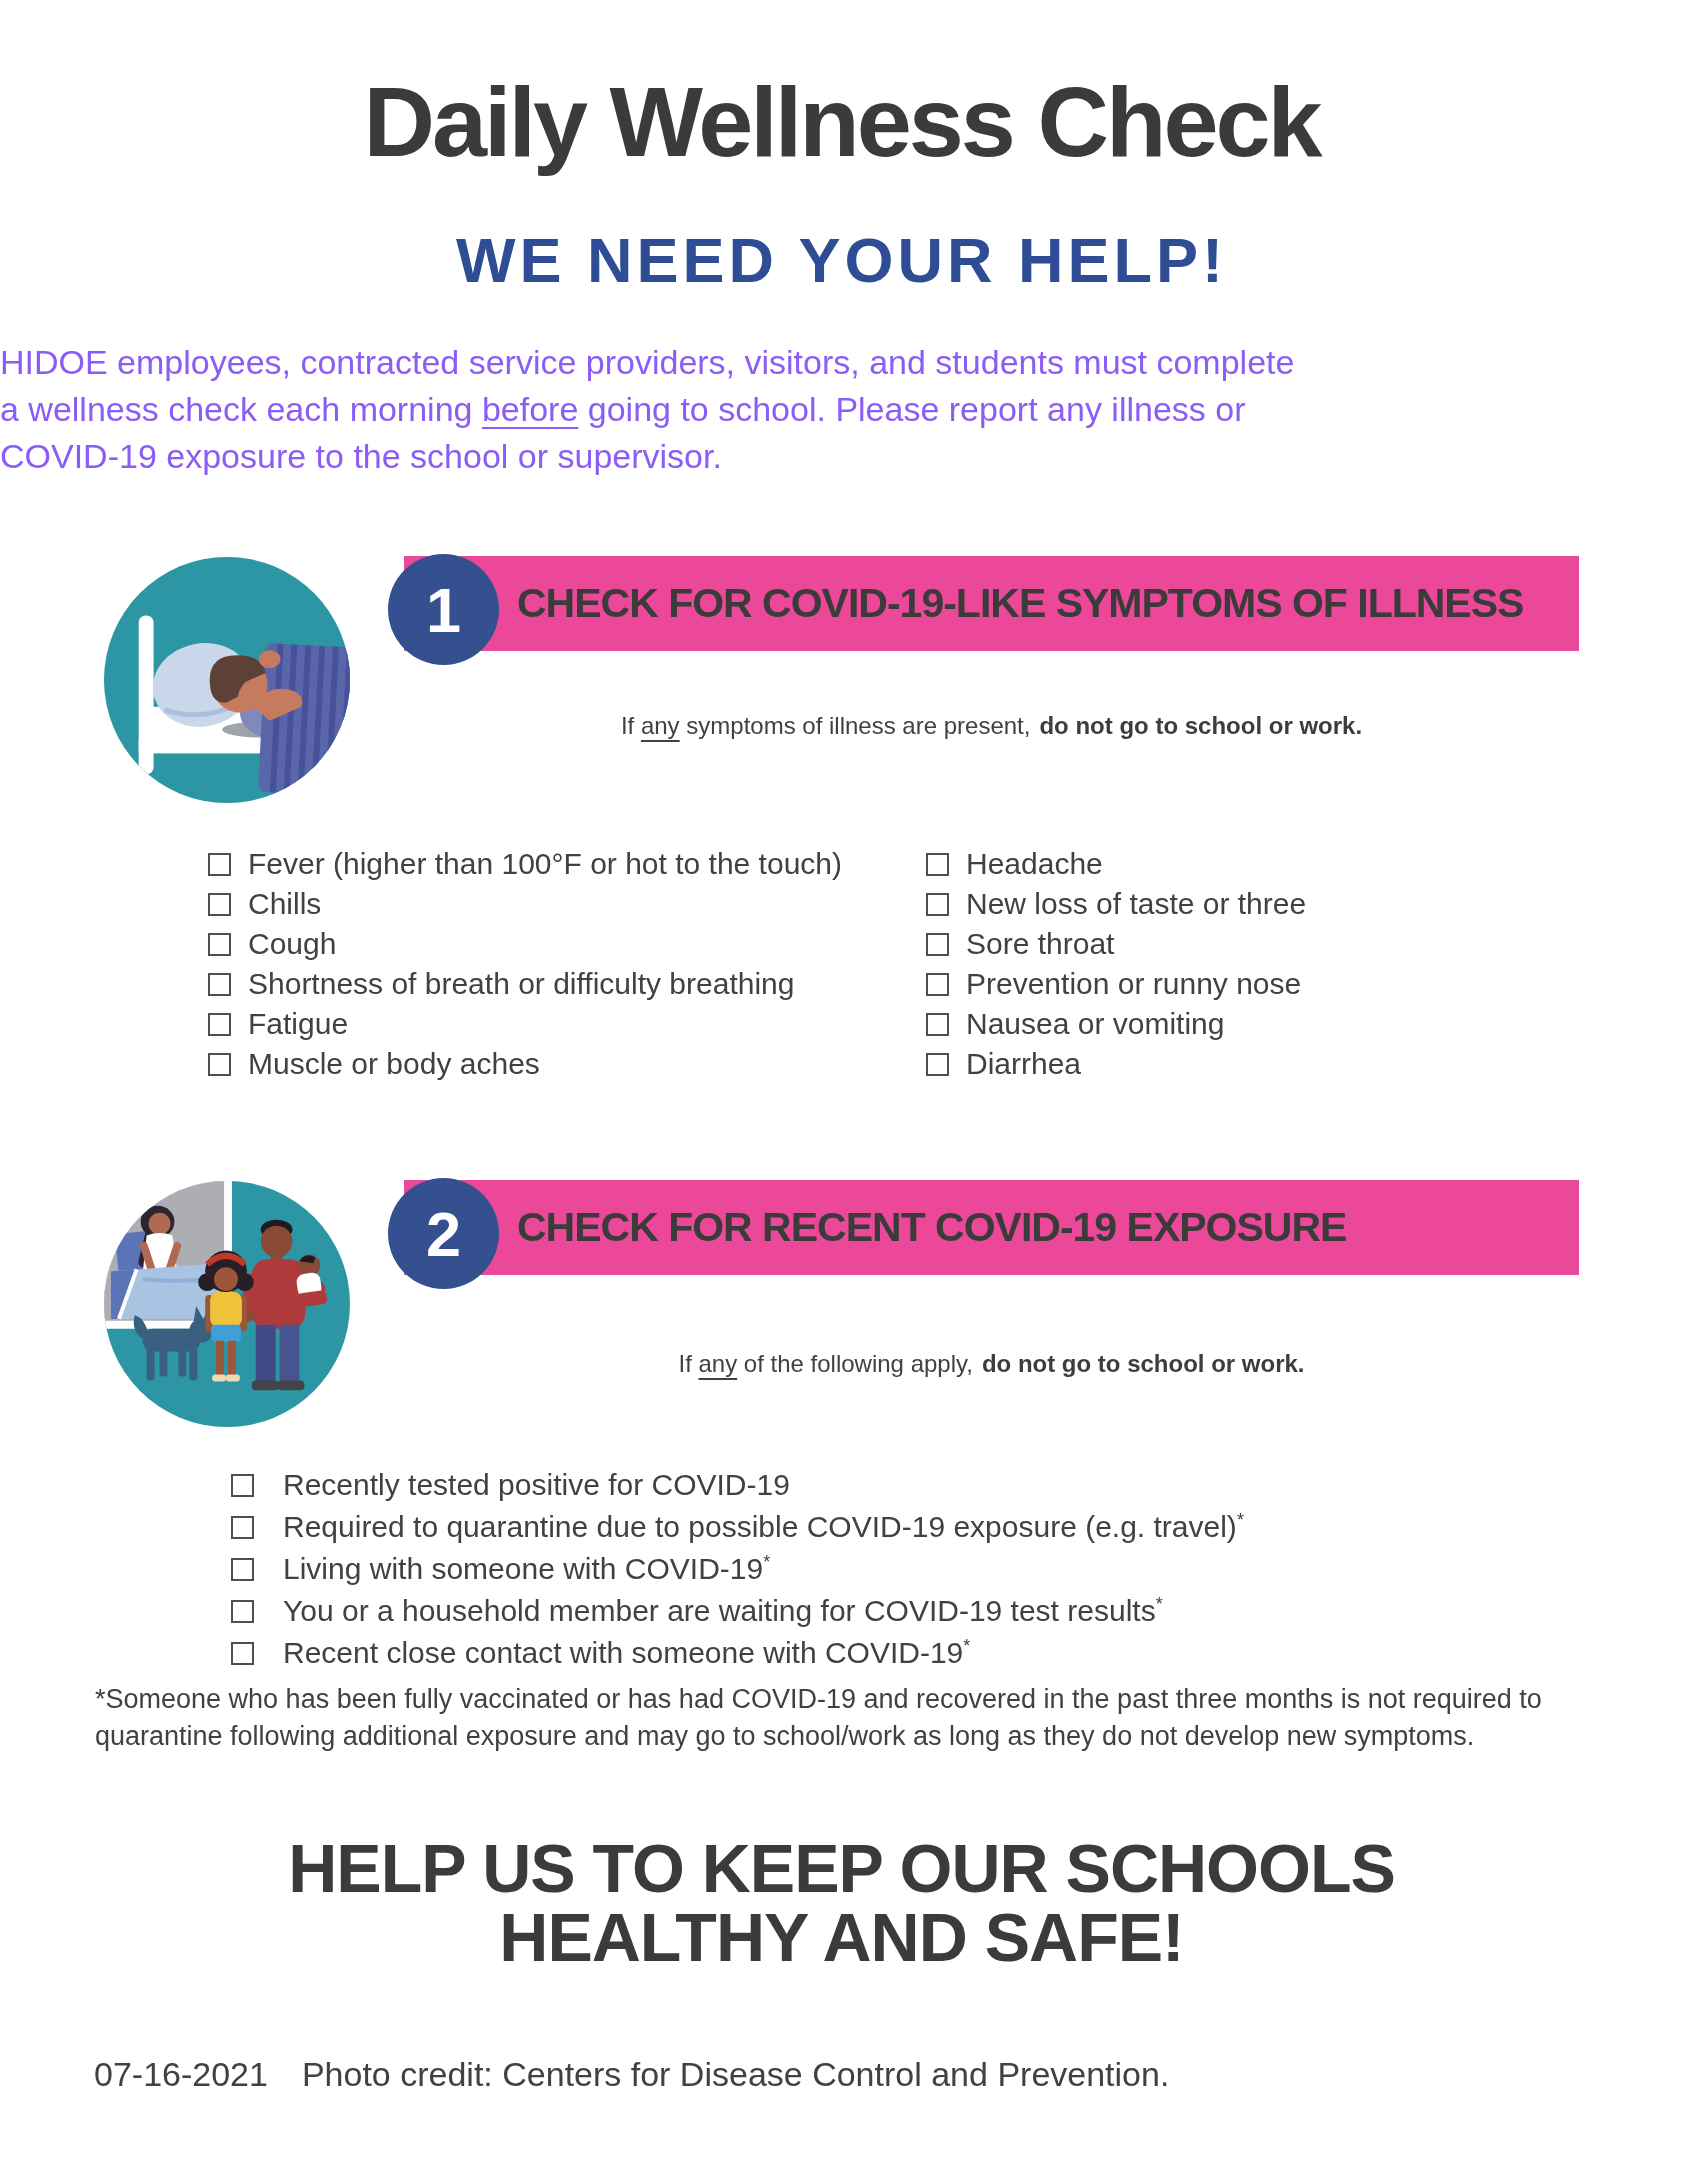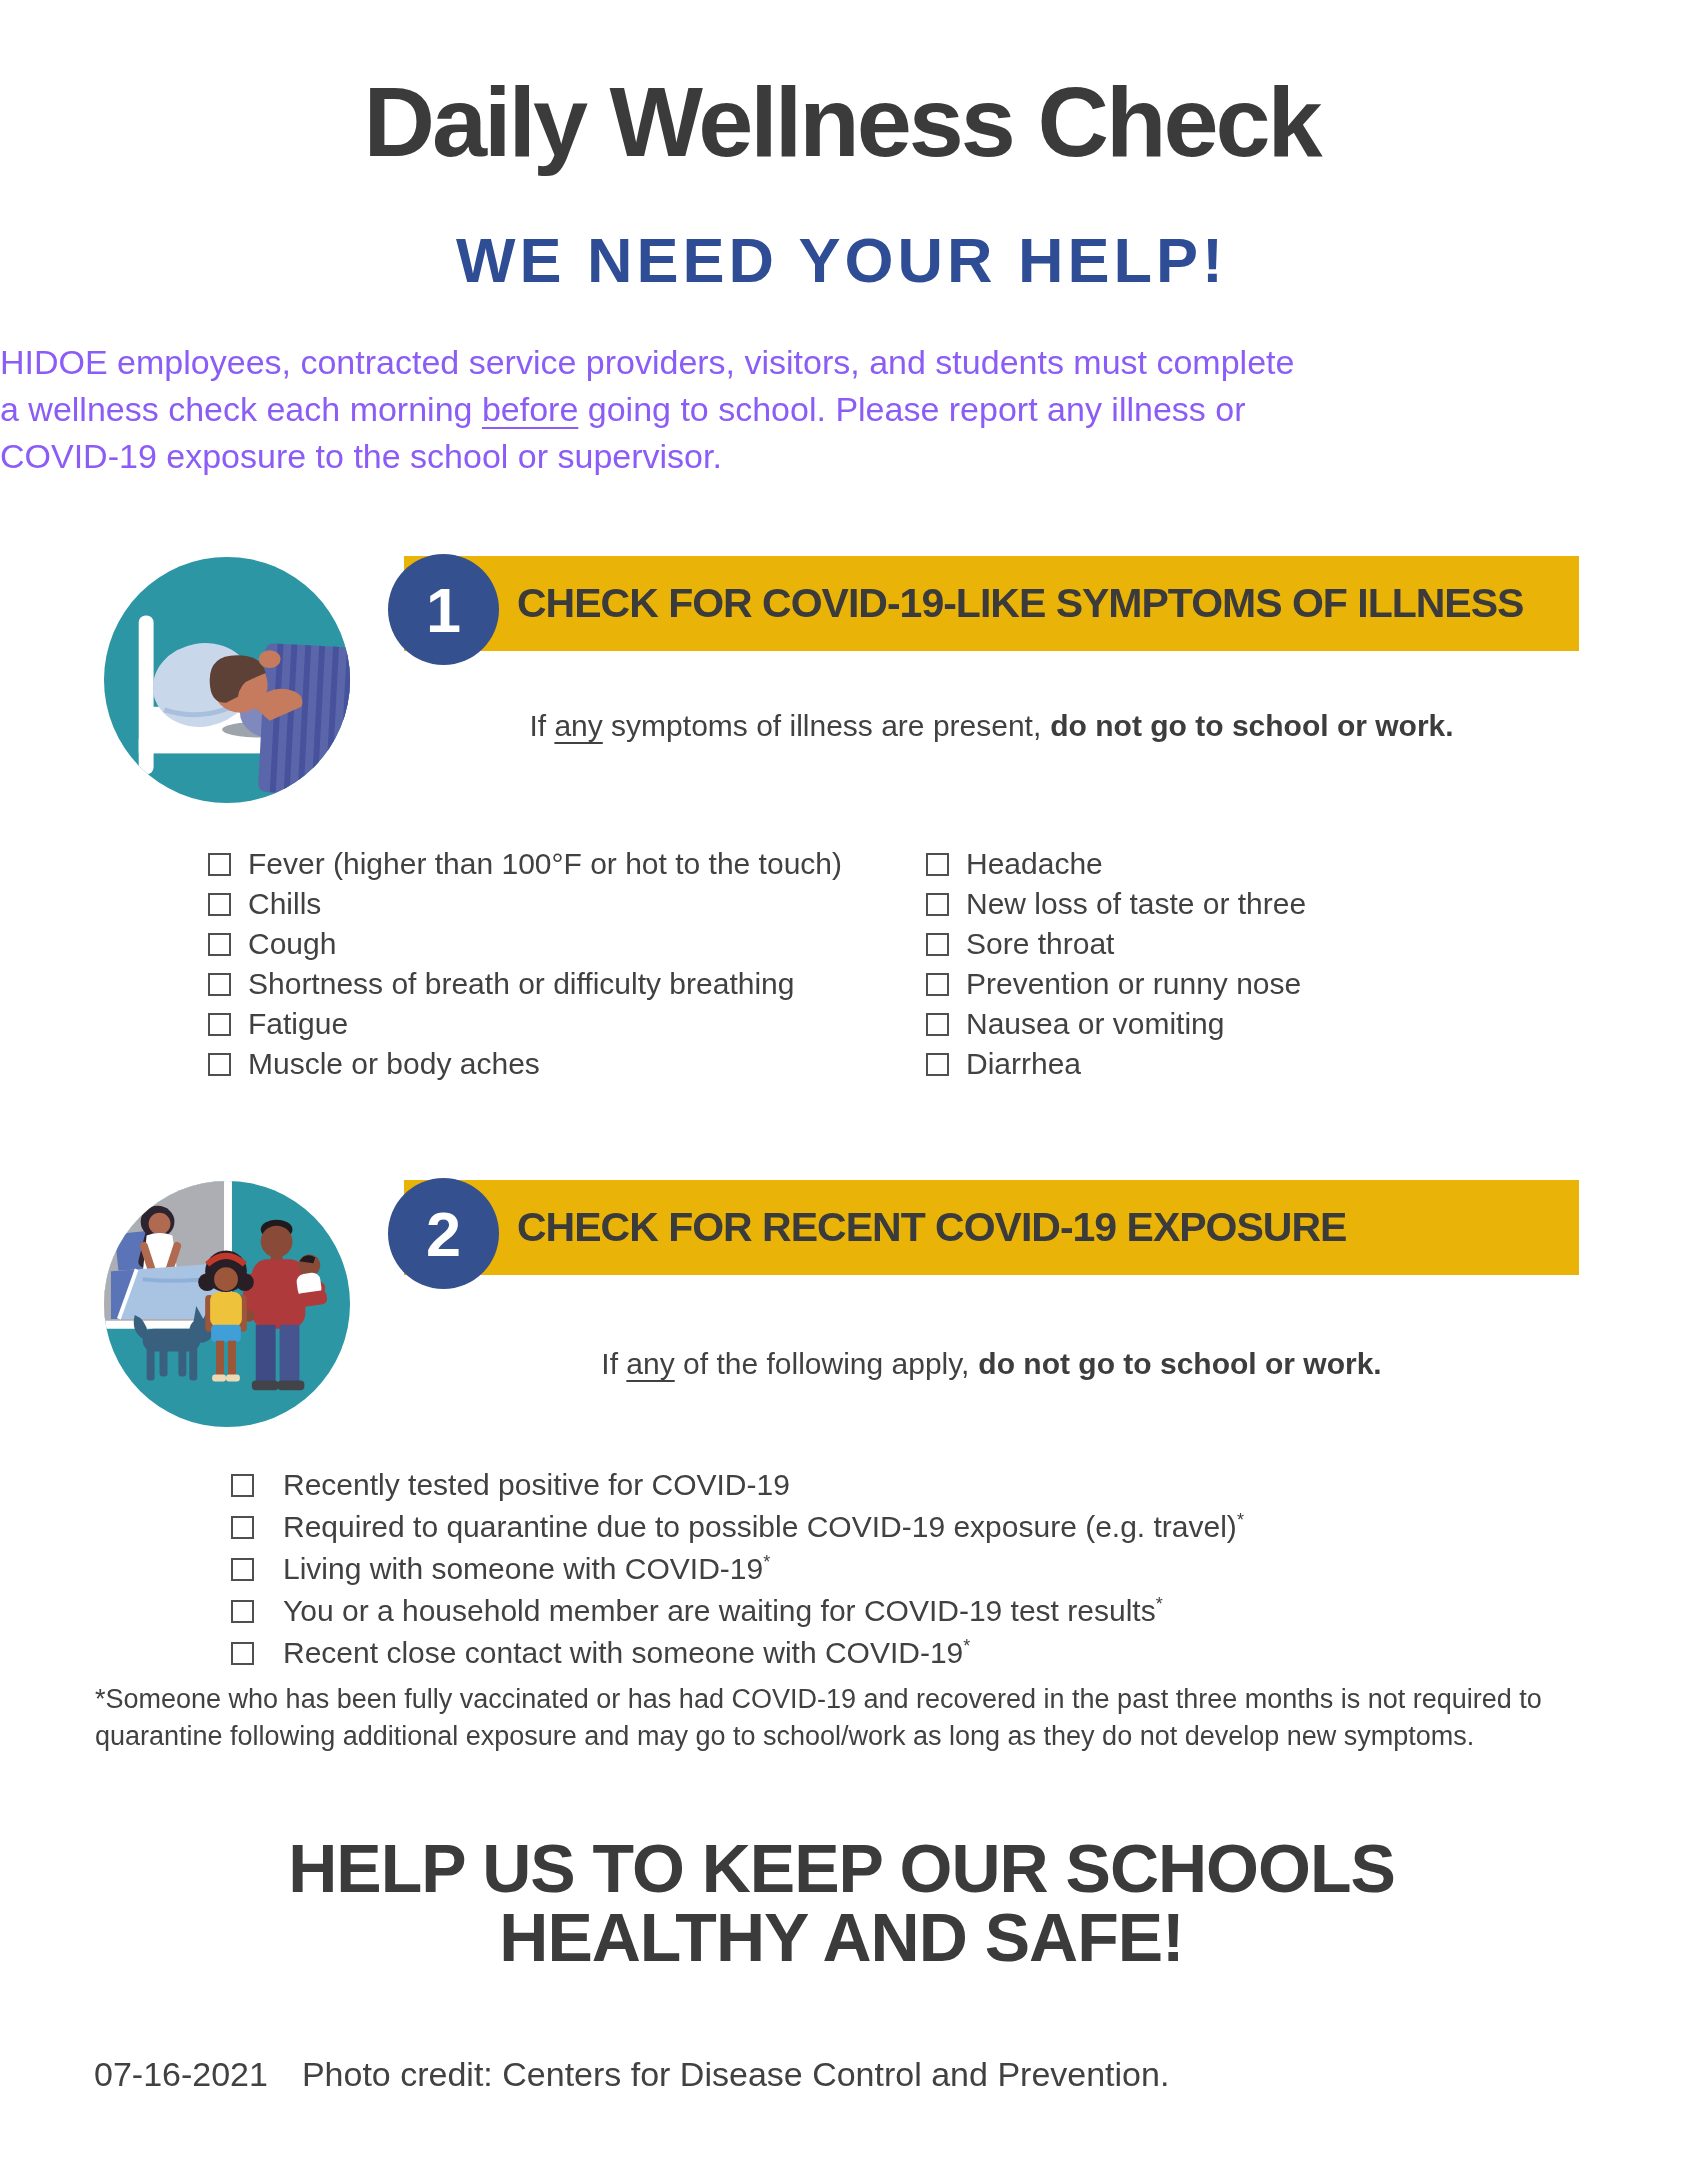--- a/index.html
+++ b/index.html
@@ -11,34 +11,34 @@
   .subtitle{position:absolute;top:224px;left:0;width:100%;text-align:center;
          font-size:63px;font-weight:bold;color:#2e4d94;letter-spacing:4px;}
   .intro{position:absolute;top:339px;left:0;width:100%;text-align:left;
          font-size:34px;line-height:47px;color:#8b5cf6;}
   .u{text-decoration:underline;text-underline-offset:6px;text-decoration-thickness:2px;}
 
   .icon-circle{position:absolute;width:248px;height:248px;}
   .icon1{left:103px;top:556px;}
   .icon2{left:103px;top:1180px;}
 
-  .banner{position:absolute;left:404px;width:1175px;height:95px;background:#eab308;}
+  .banner{position:absolute;left:404px;width:1175px;height:95px;background:#ec4899;}
   .banner1{top:556px;}
   .banner2{top:1180px;}
   .banner-text{display:block;padding-left:113px;line-height:95px;
          font-size:41px;font-weight:bold;color:#3b3b3b;letter-spacing:-1px;white-space:nowrap;}
 
   .numcircle{position:absolute;width:111px;height:111px;border-radius:50%;background:#34508f;
          display:flex;align-items:center;justify-content:center;
          color:#ffffff;font-size:63px;font-weight:bold;}
   .num1{left:388px;top:554px;}
   .num2{left:388px;top:1178px;}
 
   .condition{position:absolute;left:404px;width:1175px;text-align:center;
-         font-size:30px;line-height:50px;color:#414141;white-space:nowrap;}
+         font-size:24px;line-height:50px;color:#414141;white-space:nowrap;}
   .cond1{top:701px;}
   .cond2{top:1339px;}
   .cond-bold{font-weight:bold;margin-left:9px;color:#3d3d3d;}
 
   .checklist{position:absolute;}
   .list1L{left:208px;top:844px;}
   .list1R{left:926px;top:844px;}
   .list2{left:231px;top:1464px;}
   .list1L .check-item,.list1R .check-item{height:40px;}
   .list2 .check-item{height:42px;}

